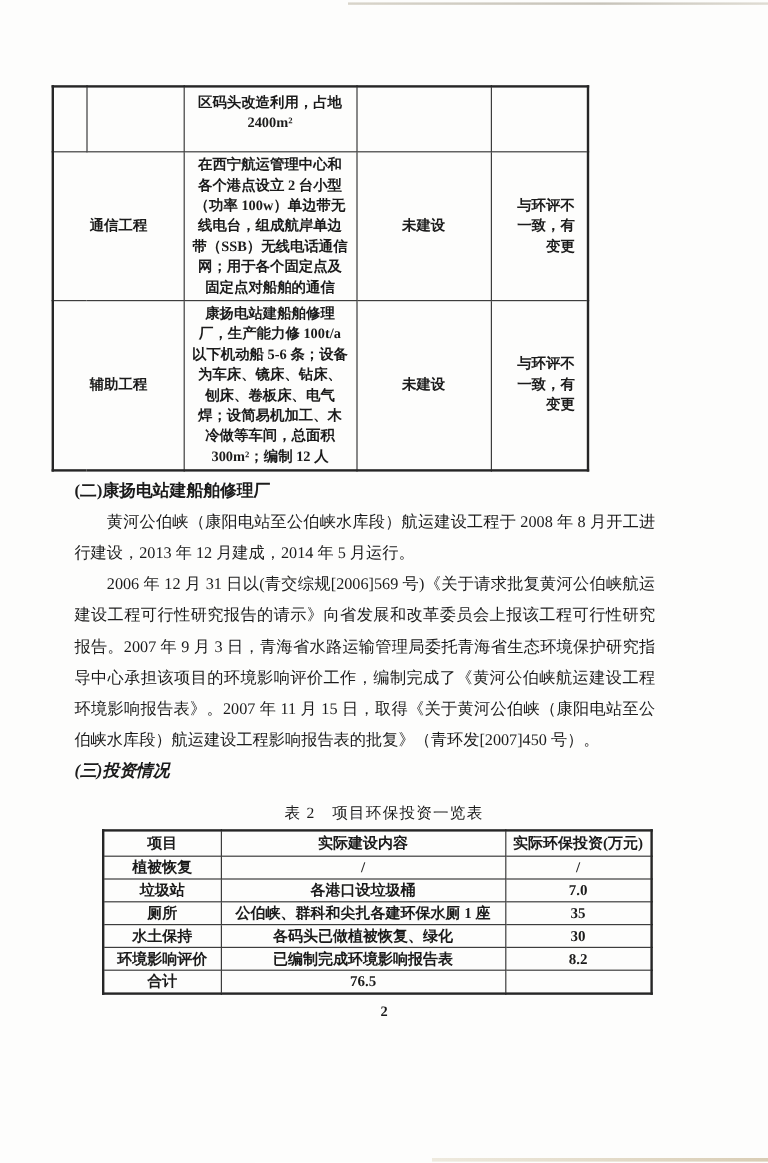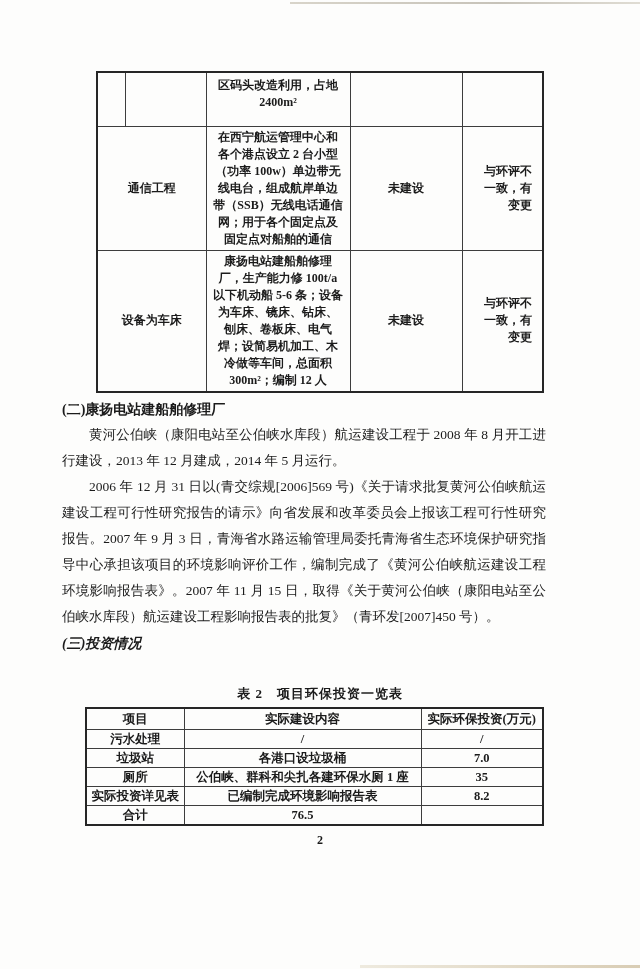--- a/index.html
+++ b/index.html
@@ -21,21 +21,21 @@
   }
   .scan-edge-bottom {
     position:absolute; bottom:1px; left:360px; width:280px; height:3px;
     background:linear-gradient(to right,#e8e2d2,#c9b896);
     opacity:.7;
   }
 
   
   table { border-collapse:collapse; table-layout:fixed; }
   .t1 {
-    margin-left:96px; width:446px;
+    margin-left:43px; width:446px;
     font-size:12px; line-height:17px; font-weight:600;
   }
   .t1 td {
     border:1px solid #3d3d3d;
     text-align:center; vertical-align:middle;
     padding:2px 6px;
   }
   .t1 { border:2px solid #262626; }
   .t1 .top-row td { vertical-align:top; padding-top:4px; }
   .t1 .cmp-cell { padding:2px 10px;text-align:right; }
@@ -46,22 +46,22 @@
     font-size:14px; font-weight:bold; line-height:24px; margin:5px 0 0 0;
   }
   .para {
     font-size:13.5px; line-height:26px; font-weight:400;
     text-align:justify; text-indent:2em; margin:0;
   }
   .sec3-heading { margin-top:2px;font-style:italic; }
 
   
   .t2-title {
-    text-align:center; font-size:13px; font-weight:bold;
-    margin-top:28px; line-height:20px; letter-spacing:1px;
+    text-align:center; font-size:13px; font-weight:normal;
+    margin-top:12px; line-height:20px; letter-spacing:1px;
   }
   .t2 {
     margin:3px 0 0 85px; width:457px;
     font-size:12.5px; line-height:16px; font-weight:600;
   }
   .t2 { border:2px solid #262626; }
   .t2 td, .t2 th {
     border:1px solid #3d3d3d;
     text-align:center; vertical-align:middle;
     padding:1px 4px; font-weight:600;margin-left:35px;
@@ -97,21 +97,21 @@
       <td></td>
       <td></td>
     </tr>
     <tr style="height:123px">
       <td colspan="2">通信工程</td>
       <td>在西宁航运管理中心和各个港点设立 2 台小型（功率 100w）单边带无线电台，组成航岸单边带（SSB）无线电话通信网；用于各个固定点及固定点对船舶的通信</td>
       <td>未建设</td>
       <td class="cmp-cell">与环评不一致，有变更</td>
     </tr>
     <tr style="height:129px">
-      <td colspan="2">设备为车床</td>
+      <td colspan="2">辅助工程</td>
       <td>康扬电站建船舶修理厂，生产能力修 100t/a 以下机动船 5-6 条；设备为车床、镜床、钻床、刨床、卷板床、电气焊；设简易机加工、木冷做等车间，总面积 300m²；编制 12 人</td>
       <td>未建设</td>
       <td class="cmp-cell">与环评不一致，有变更</td>
     </tr>
   </tbody>
     </table>
 
   <div class="content">
     <div class="sec-heading">(二)康扬电站建船舶修理厂</div>
     <p class="para">黄河公伯峡（康阳电站至公伯峡水库段）航运建设工程于 2008 年 8 月开工进行建设，2013 年 12 月建成，2014 年 5 月运行。</p>
@@ -126,36 +126,41 @@
         <col style="width:237px">
         <col style="width:122px">
     </colgroup>
     <tbody>
         <tr>
       <th>项目</th>
       <th>实际建设内容</th>
       <th>实际环保投资(万元)</th>
     </tr>
     <tr>
-      <td>污水处理</td>
+      <td>植被恢复</td>
       <td>/</td>
       <td>/</td>
     </tr>
     <tr>
       <td>垃圾站</td>
       <td>各港口设垃圾桶</td>
       <td>7.0</td>
     </tr>
     <tr>
       <td>厕所</td>
       <td>公伯峡、群科和尖扎各建环保水厕 1 座</td>
       <td>35</td>
     </tr>
     <tr>
-      <td>实际投资详见表</td>
+      <td>水土保持</td>
+      <td>各码头已做植被恢复、绿化</td>
+      <td>30</td>
+    </tr>
+    <tr>
+      <td>环境影响评价</td>
       <td>已编制完成环境影响报告表</td>
       <td>8.2</td>
     </tr>
     <tr>
       <td>合计</td>
       <td>76.5</td>
       <td class="merged-left"></td>
     </tr>
   </tbody>
     </table>

